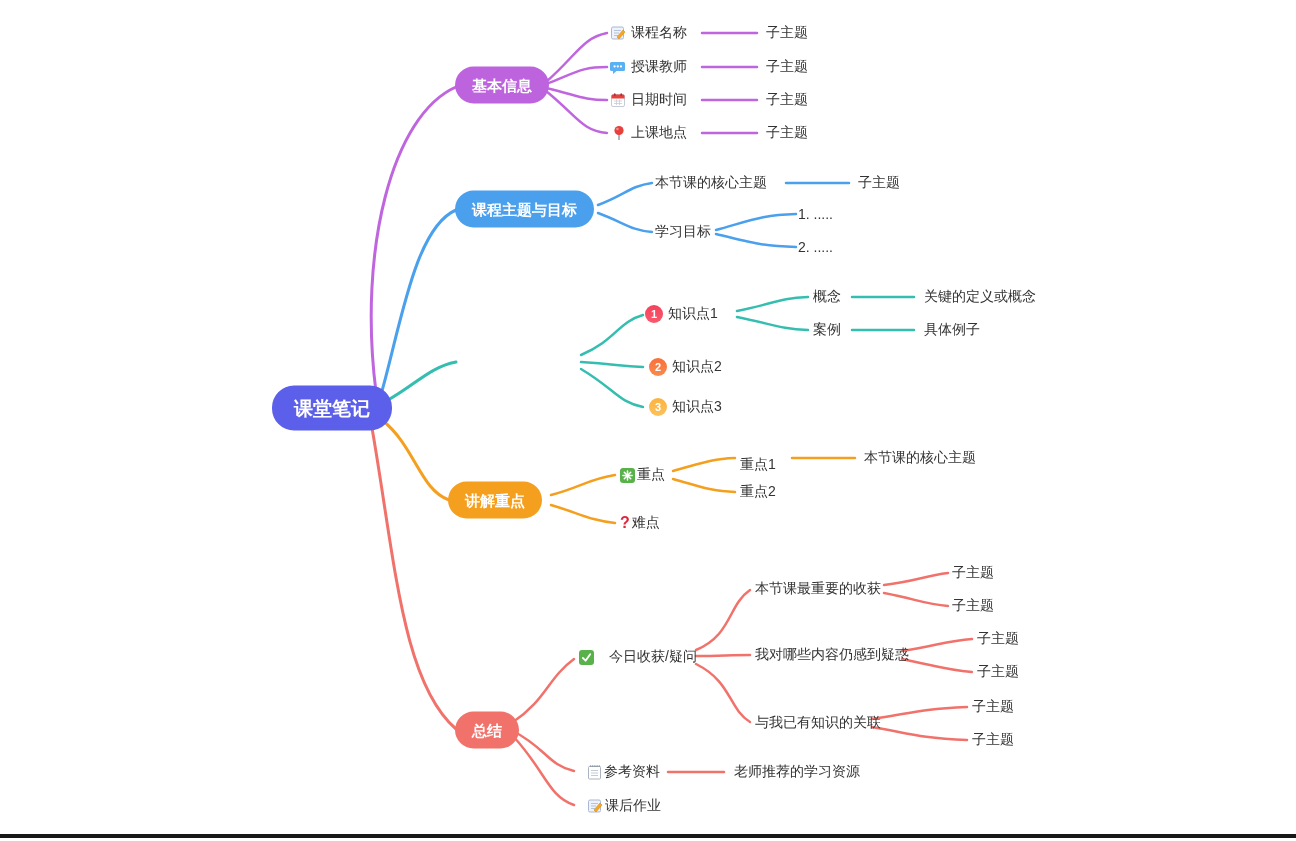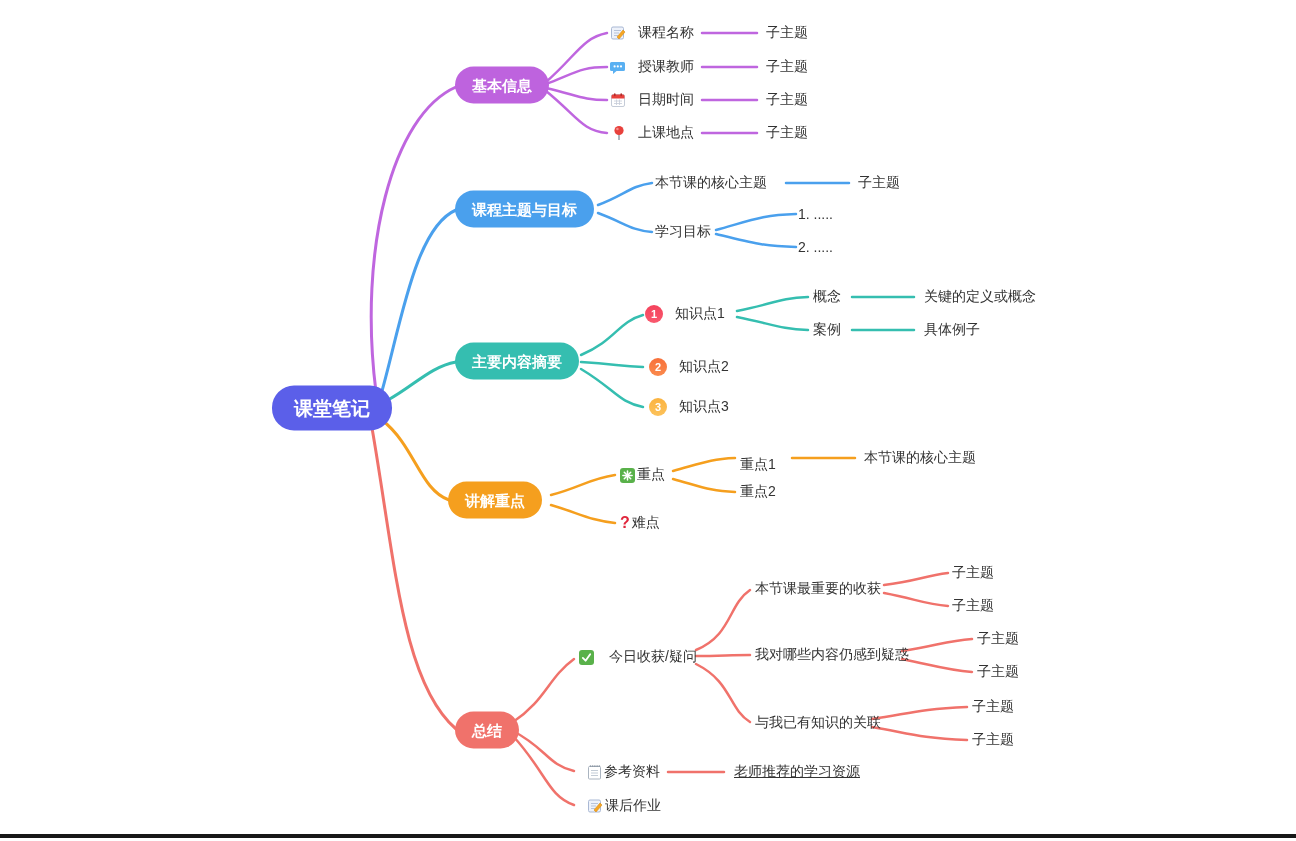--- a/index.html
+++ b/index.html
@@ -8,21 +8,21 @@
   svg.edges{position:absolute;left:0;top:0;}
   .edge{fill:none;stroke-linecap:round;}
   .c0{stroke:#bf66df;} .c1{stroke:#4aa0ed;} .c2{stroke:#35beb0;} .c3{stroke:#f59f1e;} .c4{stroke:#f0726b;}
   .w3{stroke-width:3;} .w2{stroke-width:2.5;}
   .node{position:absolute;transform:translateY(-50%);color:#fff;font-weight:bold;font-size:15px;
         height:37px;line-height:37px;padding:0 17px;border-radius:19px;white-space:nowrap;cursor:pointer;}
   .root{font-size:19px;height:45px;line-height:45px;padding:0 22px;border-radius:22px;}
   .bg-root{background:#5b5fe9;} .bg0{background:#be63de;} .bg1{background:#4aa0ed;}
   .bg2{background:#35beb0;} .bg3{background:#f59f1e;} .bg4{background:#f0726b;}
   .t{position:absolute;transform:translateY(-50%);font-size:14px;color:#333;white-space:nowrap;
-     display:flex;align-items:center;gap:12px;cursor:pointer;}
+     display:flex;align-items:center;gap:5px;cursor:pointer;}
   .tight{gap:2px;}
   .badge{width:18px;height:18px;border-radius:50%;color:#fff;font-size:11px;font-weight:bold;
          display:inline-flex;align-items:center;justify-content:center;flex:0 0 auto;}
   .bdg1{background:linear-gradient(180deg,#f4425c,#f9596e);} 
   .bdg2{background:linear-gradient(180deg,#f8703a,#fa8a4d);}
   .bdg3{background:linear-gradient(180deg,#fbb33f,#fcc25b);}
   .sq{width:15px;height:15px;border-radius:3px;display:inline-flex;align-items:center;justify-content:center;flex:0 0 auto;}
   .sq-green{background:#59b14a;}
   .qmark{color:#e0263c;font-weight:bold;font-size:16px;flex:0 0 auto;}
   .ic{flex:0 0 auto;display:inline-flex;}
@@ -81,21 +81,20 @@
     <path class="edge w2 c4" d="M 902 651 C 936 646, 946 641, 972 639"></path>
     <path class="edge w2 c4" d="M 902 659 C 936 666, 946 670, 972 672"></path>
     <path class="edge w2 c4" d="M 872 719 C 908 714, 918 709, 967 707"></path>
     <path class="edge w2 c4" d="M 872 727 C 908 733, 918 738, 967 740"></path>
     <line class="edge w2 c4" x1="668" y1="772" x2="724" y2="772"></line>
   </svg>
 
   <div class="node root bg-root" style="left:272px;top:408px;">课堂笔记</div>
   <div class="node bg0" style="left:455px;top:85px;">基本信息</div>
   <div class="node bg1" style="left:455px;top:209px;">课程主题与目标</div>
-  <div class="node bg2" style="left:455px;top:361px;">主要内容摘要</div>
   <div class="node bg3" style="left:448px;top:500px;">讲解重点</div>
   <div class="node bg4" style="left:455px;top:730px;">总结</div>
 
   <div class="t" style="left:610px;top:33px;">
     <span class="ic">
         <svg width="16" height="16" viewBox="0 0 16 16">
           <rect x="1.5" y="2" width="12" height="12" rx="1.5" fill="#eef2fa" stroke="#a9b8d4"></rect>
           <line x1="4" y1="5.5" x2="11" y2="5.5" stroke="#b7c3da"></line>
           <line x1="4" y1="8" x2="9" y2="8" stroke="#b7c3da"></line>
           <line x1="4" y1="10.5" x2="8" y2="10.5" stroke="#b7c3da"></line>
@@ -225,21 +224,21 @@
             <circle cx="3.5" cy="2.2" r="0.9"></circle>
             <circle cx="5.7" cy="2.2" r="0.9"></circle>
             <circle cx="7.9" cy="2.2" r="0.9"></circle>
             <circle cx="10.1" cy="2.2" r="0.9"></circle>
             <circle cx="12.3" cy="2.2" r="0.9"></circle>
           </g>
         </svg>
       </span>
     <span>参考资料</span>
   </div>
-  <div class="t" style="left:734px;top:772px;text-decoration:underline;">老师推荐的学习资源</div>
+  <div class="t" style="left:734px;top:772px;">老师推荐的学习资源</div>
 
   <div class="t tight" style="left:587px;top:806px;">
     <span class="ic">
         <svg width="16" height="16" viewBox="0 0 16 16">
           <rect x="1.5" y="2" width="12" height="12" rx="1.5" fill="#eef2fa" stroke="#a9b8d4"></rect>
           <line x1="4" y1="5.5" x2="11" y2="5.5" stroke="#b7c3da"></line>
           <line x1="4" y1="8" x2="9" y2="8" stroke="#b7c3da"></line>
           <line x1="4" y1="10.5" x2="8" y2="10.5" stroke="#b7c3da"></line>
           <path d="M7 12 L13 5 L15 7 L9 14 Z" fill="#f6a623" stroke="#d98c12" stroke-width="0.6"></path>
         </svg>

